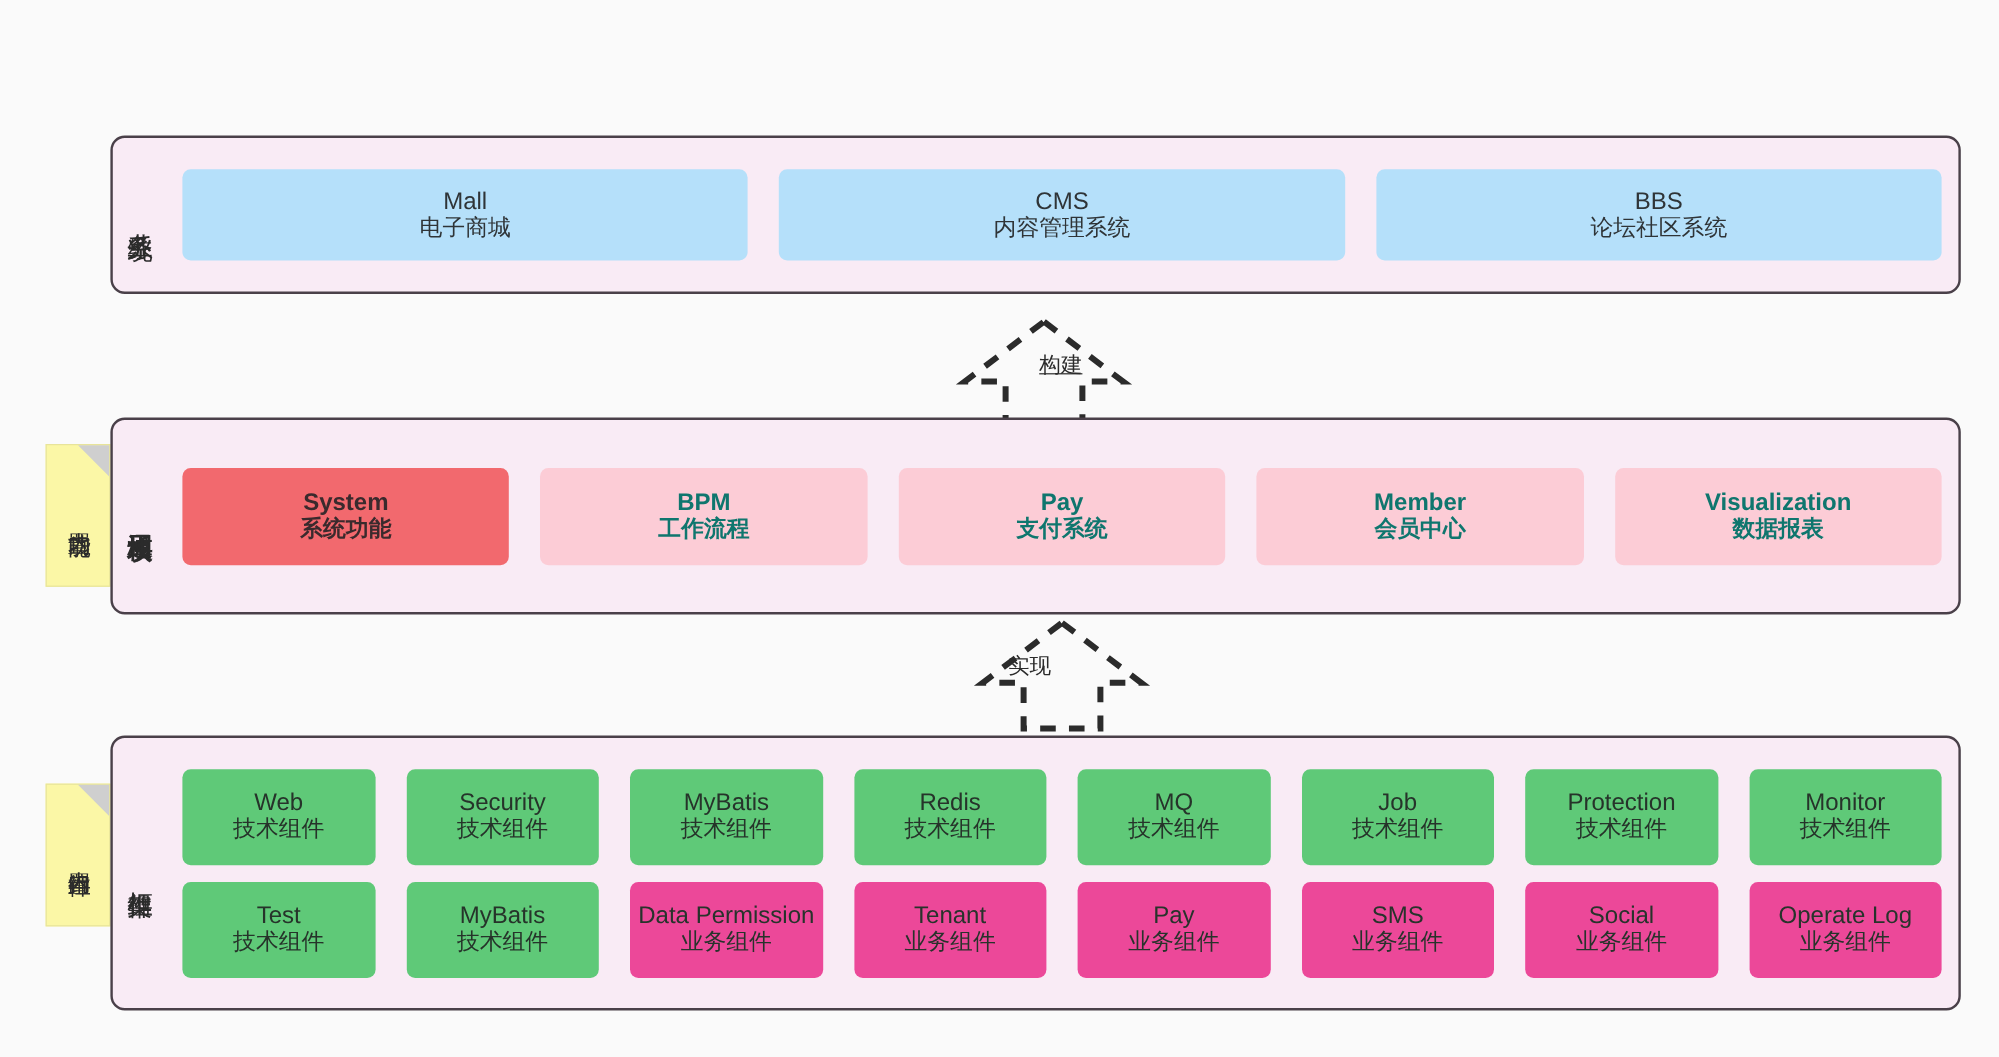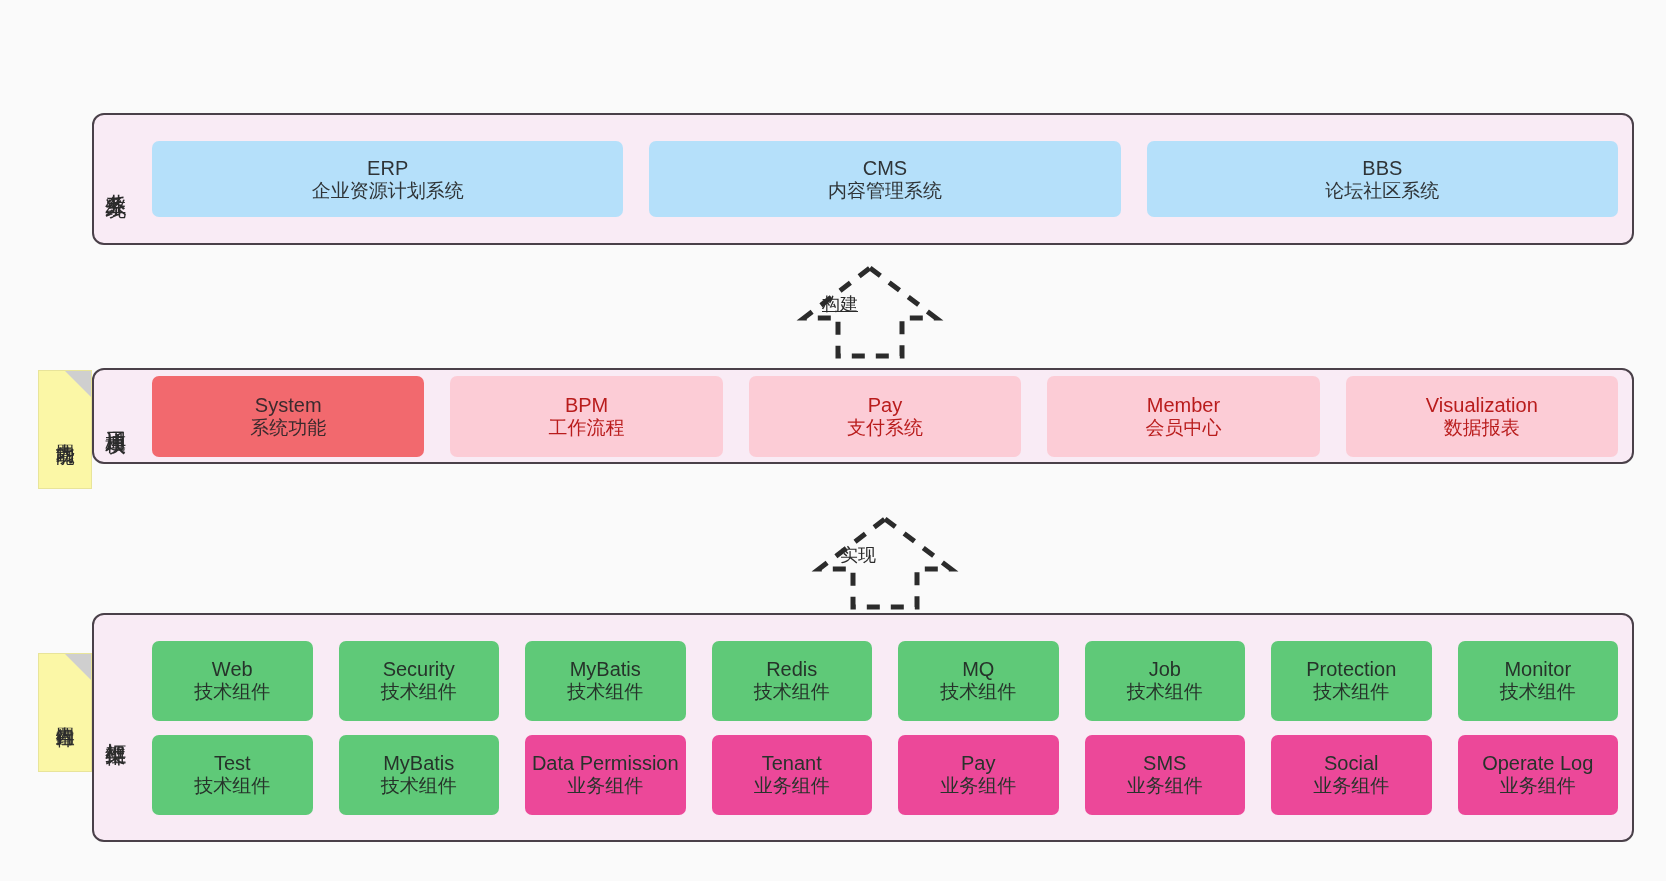--- a/index.html
+++ b/index.html
@@ -76,21 +76,21 @@
     line-height: 1.2;
     box-sizing: border-box;
     padding: 4px 6px;
     overflow: hidden;
   }
   .card .t1 { font-size: 20px; }
   .card .t2 { font-size: 19px; }
 
   .card.blue       { background: #b5e0fa; color: #2f3437; }
   .card.red        { background: #f2696e; color: #3a2a2d; }
-  .card.pink       { background: #fcccd6; color: #b91c1c; text-align: right; }
+  .card.pink       { background: #fcccd6; color: #0f766e; text-align: right; }
   .card.green      { background: #5fc978; color: #26332a; }
   .card.lightgreen { background: #ec4899; color: #27332b; }
 
   
   .note {
     position: absolute;
     background: #fbf7a6;
     border: 1px solid #e8e49a;
     box-sizing: border-box;
     display: flex;
@@ -132,46 +132,46 @@
 </head>
 <body>
 
 <div id="canvas">
 
   <div class="layer" id="layer-business" style="left:92px; top:113px; width:1542px; height:132px;">
     <div class="layer-title">业务系统</div>
     <div class="layer-body">
       <div class="row" style="height:76px;">
         <div class="card blue">
-          <span class="t1">ERP</span>
-          <span class="t2">企业资源计划系统</span>
+          <span class="t1">Mall</span>
+          <span class="t2">电子商城</span>
         </div>
         <div class="card blue">
           <span class="t1">CMS</span>
           <span class="t2">内容管理系统</span>
         </div>
         <div class="card blue">
           <span class="t1">BBS</span>
           <span class="t2">论坛社区系统</span>
         </div>
       </div>
     </div>
   </div>
 
   <svg class="arrow" style="left:790px; top:262px; width:160px; height:100px;" viewBox="0 0 160 100">
     <path d="M 80 6 L 146 56 L 112 56 L 112 94 L 48 94 L 48 56 L 14 56 Z" fill="none" stroke="#2b2b2b" stroke-width="5" stroke-dasharray="13 11" stroke-linejoin="miter"></path>
   </svg>
-  <div class="arrow-label" style="left:822px; top:292px;text-decoration:underline;">构建</div>
+  <div class="arrow-label" style="left:866px; top:292px;text-decoration:underline;">构建</div>
 
   <div class="note" style="left:38px; top:370px; width:54px; height:119px;">
     <span class="fold"></span>
     <span>内置功能</span>
   </div>
 
-  <div class="layer" id="layer-common" style="left:92px; top:368px; width:1542px; height:96px;">
+  <div class="layer" id="layer-common" style="left:92px; top:348px; width:1542px; height:164px;font-weight:bold;">
     <div class="layer-title">通用模块</div>
     <div class="layer-body">
       <div class="row" style="height:81px;">
         <div class="card red">
           <span class="t1">System</span>
           <span class="t2">系统功能</span>
         </div>
         <div class="card pink">
           <span class="t1">BPM</span>
           <span class="t2">工作流程</span>

